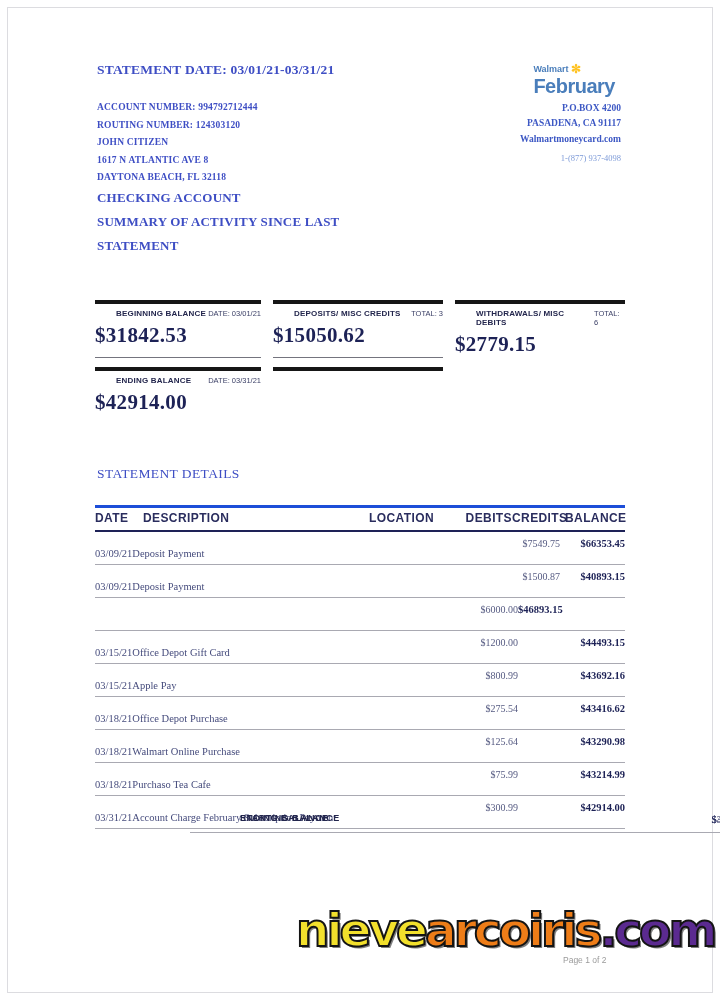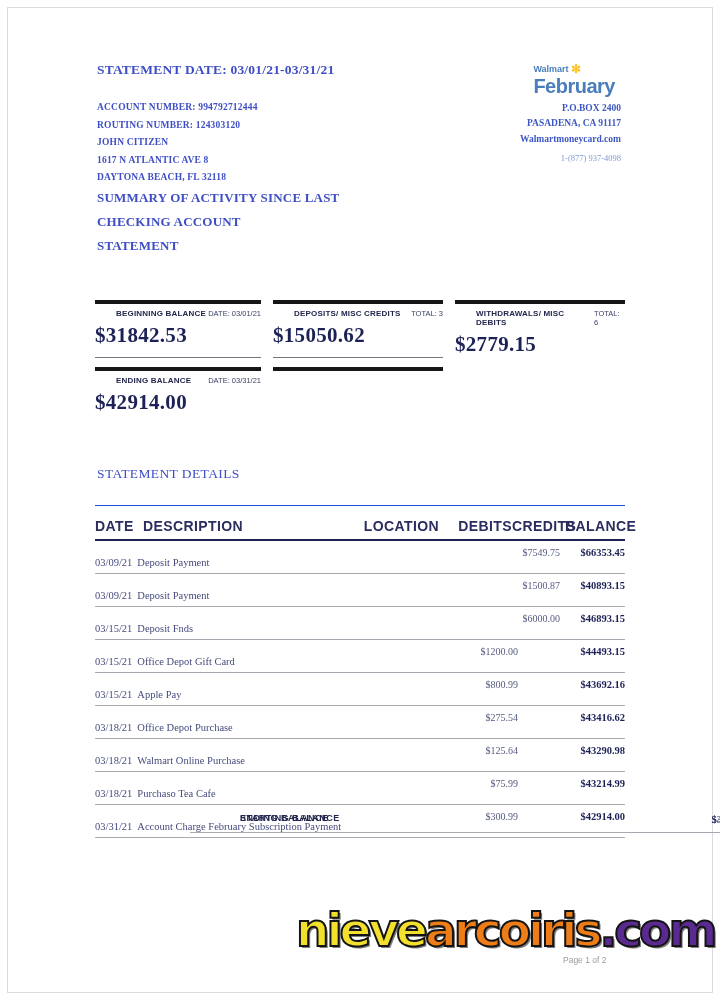--- a/index.html
+++ b/index.html
@@ -50,35 +50,35 @@
   .sbox.empty { min-height: 10px; }
 
   
   .details-title {
     position: absolute; left: 97px; top: 466px;
     font-weight: normal; font-size: 13.5px; color: #3e4ec4; letter-spacing: .4px;
   }
   .table { position: absolute; left: 95px; top: 505px; width: 530px; }
   .t-head {
     display: grid; grid-template-columns: 48px 210px 97px 62px 53px 60px;
-    border-top: 1px solid #1d4ed8; border-bottom: 2px solid #1e2257;
-    padding: 12px 0 5px;
+    border-top: 3px solid #1d4ed8; border-bottom: 2px solid #1e2257;
+    padding: 3px 0 5px;
     font-family: "Liberation Sans", sans-serif; font-weight: bold;
-    font-size: 14px; color: #2a2d5e; letter-spacing: .4px;
+    font-size: 12px; color: #2a2d5e; letter-spacing: .4px;
   }
   .th-c { text-align: center; }
   .th-r { text-align: right; }
 
   .t-row {
     display: grid; grid-template-columns: 355px 68px 42px 65px;
     border-bottom: 1px solid #a9a9b2;
     min-height: 33px; padding-top: 4px;
   }
   .t-left { padding-top: 12px; font-size: 10.5px; color: #454b7c; }
-  .t-date { margin-right: 5px; }
+  .t-date { }
   .t-debit, .t-credit { text-align: right; font-size: 10px; color: #565b82; padding-top: 2px; }
   .t-balance { text-align: right; font-size: 10.5px; font-weight: bold; color: #1d2256; padding-top: 2px; }
 
   .t-row.summary { min-height: 28px; padding: 7px 0 5px; }
   .t-row.summary .t-left {
     padding-top: 1px; padding-left: 50px;
     font-family: "Liberation Sans", sans-serif; font-weight: bold;
     font-size: 9px; color: #23264d; letter-spacing: .5px;
   }
   .t-row.summary .t-balance { font-weight: normal; color: #2a2f60; }
@@ -105,34 +105,34 @@
 <div class="page">
   <div class="frame"></div>
 
   <div class="hdr-left">
     <div class="hdr-date">STATEMENT DATE: 03/01/21-03/31/21</div>
     <div class="hdr-line">ACCOUNT NUMBER: 994792712444</div>
     <div class="hdr-line">ROUTING NUMBER: 124303120</div>
     <div class="hdr-line">JOHN CITIZEN</div>
     <div class="hdr-line">1617 N ATLANTIC AVE 8</div>
     <div class="hdr-line">DAYTONA BEACH, FL 32118</div>
+    <div class="hdr-big">CHECKING ACCOUNT</div>
     <div class="hdr-big">SUMMARY OF ACTIVITY SINCE LAST</div>
-    <div class="hdr-big">CHECKING ACCOUNT</div>
     <div class="hdr-big">STATEMENT</div>
   </div>
 
   <div class="brand">
     <div class="logo">
       <div class="logo-top">
         <span>Walmart</span>
         <span class="logo-spark">✻</span>
       </div>
       <div class="logo-moneycard">February</div>
     </div>
-    <div class="brand-line">P.O.BOX 2400</div>
+    <div class="brand-line">P.O.BOX 4200</div>
     <div class="brand-line">PASADENA, CA 91117</div>
     <div class="brand-line">Walmartmoneycard.com</div>
     <div class="brand-phone">1-(877) 937-4098</div>
   </div>
 
   <div class="summary">
     <div class="sbox underlined">
       <div class="sbox-bar"></div>
       <div class="sbox-head">
         <span class="sbox-label">BEGINNING BALANCE</span>
@@ -200,23 +200,20 @@
     <div class="t-row">
       <div class="t-left">
         <span class="t-date">03/09/21</span><span class="t-desc">Deposit Payment</span>
       </div>
       <div class="t-debit"></div>
       <div class="t-credit">$1500.87</div>
       <div class="t-balance">$40893.15</div>
     </div>
 
     <div class="t-row">
-      <div class="t-left">
-        <span class="t-date">03/15/21</span><span class="t-desc">Deposit Fnds</span>
-      </div>
       <div class="t-debit"></div>
       <div class="t-credit">$6000.00</div>
       <div class="t-balance">$46893.15</div>
     </div>
 
     <div class="t-row">
       <div class="t-left">
         <span class="t-date">03/15/21</span><span class="t-desc">Office Depot Gift Card</span>
       </div>
       <div class="t-debit">$1200.00</div>

